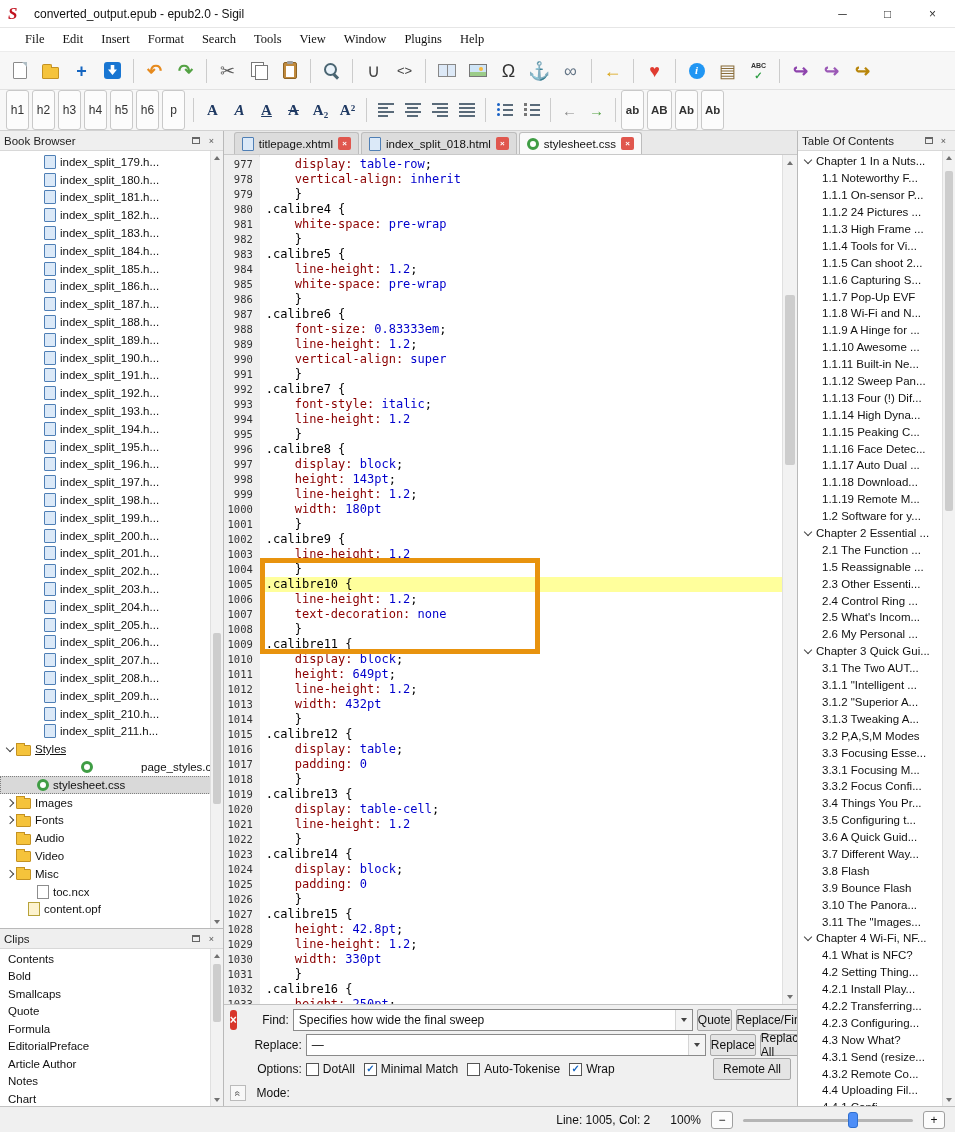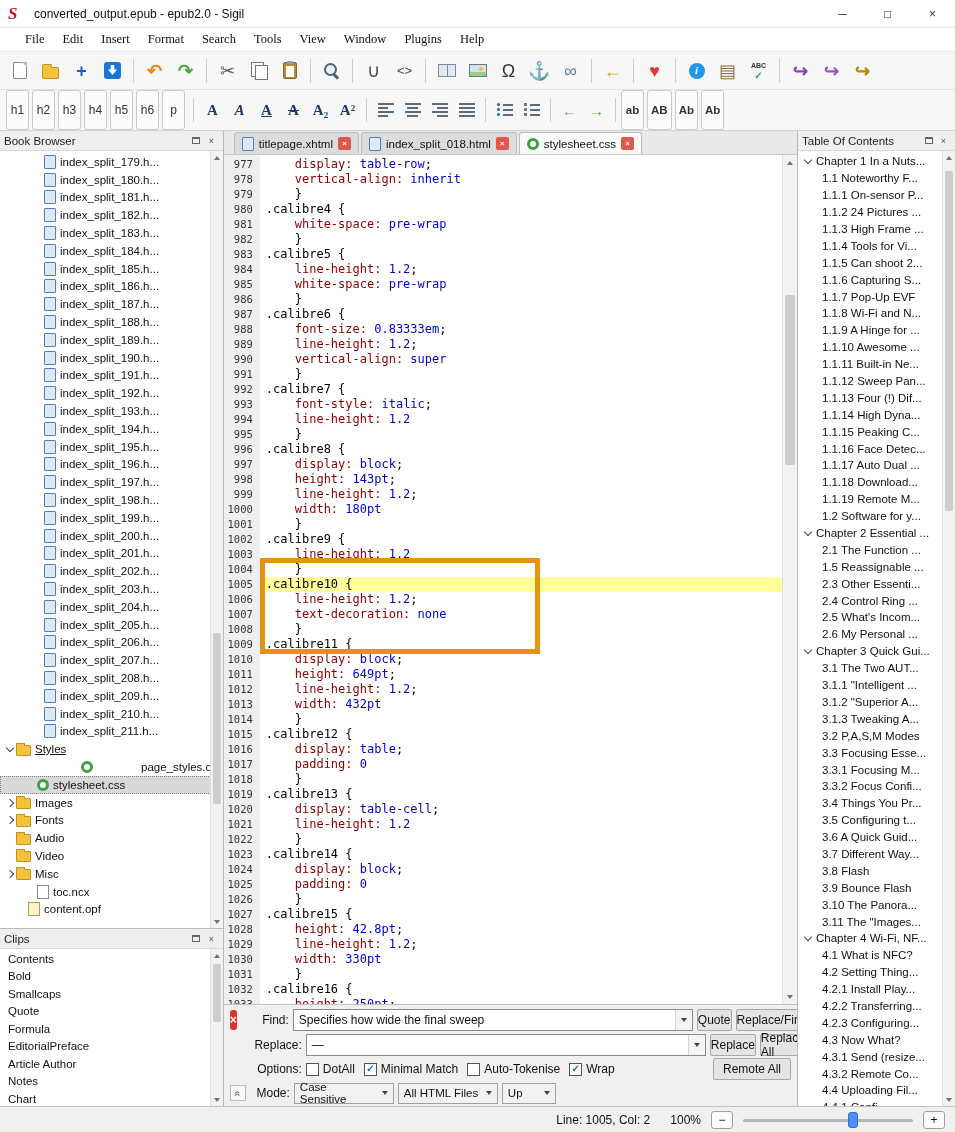--- a/index.html
+++ b/index.html
@@ -951,34 +951,20 @@
                 <span>Wrap</span>
               </label>
             </span>
           <span class="btn btn-lg count-all">Remote All</span>
         </div>
         <div class="fr-row">
           <span class="expand-btn">
               <span>«</span>
             </span>
           <span class="fr-label" style="flex:0 0 36px">Mode:</span>
-          <span class="mode-selects">
-              <span class="mode-select">
-                <span>Case Sensitive</span>
-                <span class="dd-arrow"></span>
-              </span>
-              <span class="mode-select">
-                <span>All HTML Files</span>
-                <span class="dd-arrow"></span>
-              </span>
-              <span class="mode-select">
-                <span>Up</span>
-                <span class="dd-arrow"></span>
-              </span>
-            </span>
         </div>
       </div>
     </div>
 
     <div class="right-col">
       <div class="panel-header">
         <span class="ph-title">Table Of Contents</span>
         <span class="ph-btn">
             <span class="ph-float"></span>
           </span>

